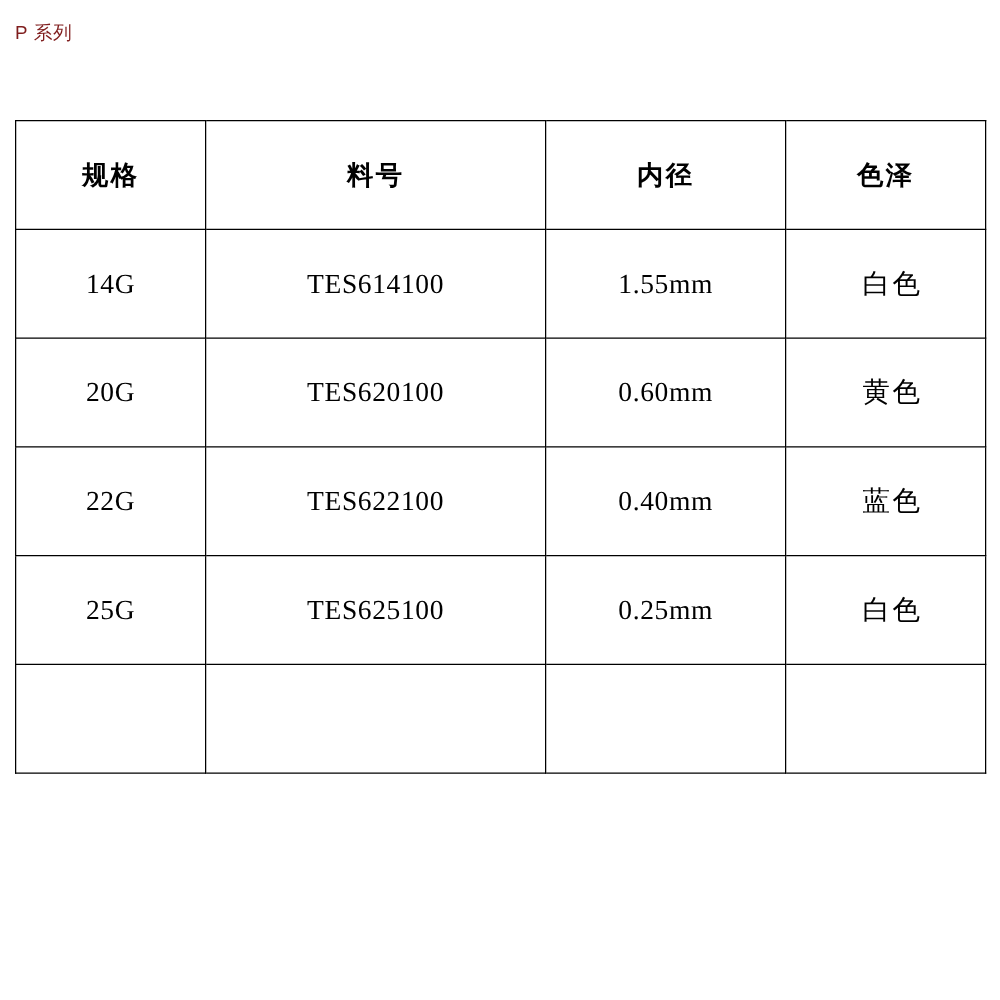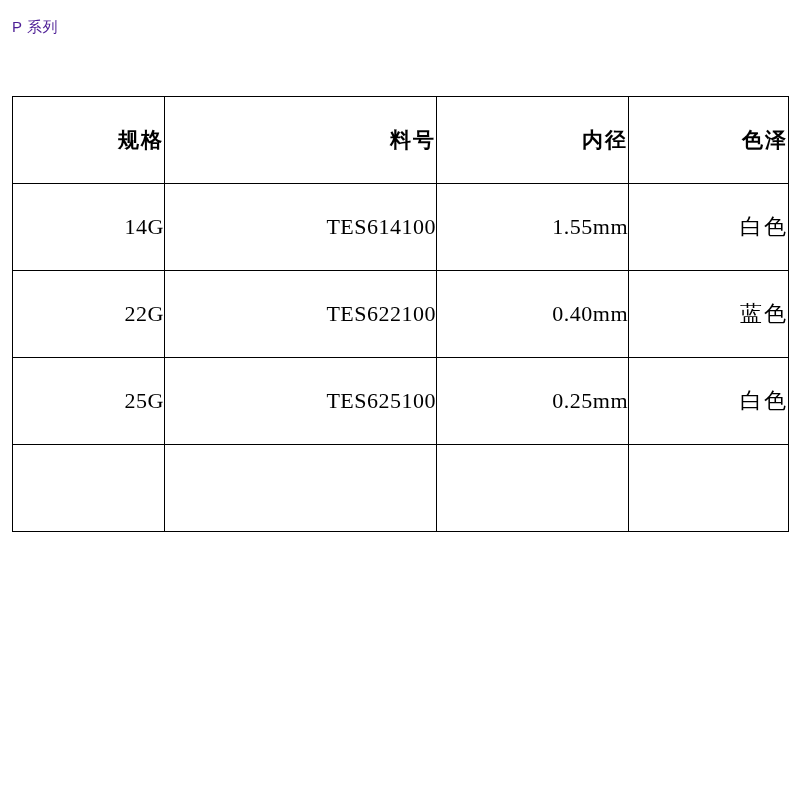--- a/index.html
+++ b/index.html
@@ -21,21 +21,21 @@
     box-sizing: border-box;
   }
   .doc-heading {
     position: absolute;
     left: 12px;
     top: 18px;
     font-family: "Liberation Sans", sans-serif;
     font-size: 15px;
     line-height: 18px;
     letter-spacing: 0.5px;
-    color: #4c1d95;
+    color: #7f1d1d;
     white-space: nowrap;
   }
   .table-wrap {
     position: absolute;
     left: 12px;
     top: 96px;
     width: 776px;
   }
   table.spec-table {
     border-collapse: collapse;
@@ -43,21 +43,21 @@
     width: 776px;
   }
   table.spec-table col.c0 { width: 152px; }
   table.spec-table col.c1 { width: 272px; }
   table.spec-table col.c2 { width: 192px; }
   table.spec-table col.c3 { width: 160px; }
 
   table.spec-table th,
   table.spec-table td {
     border: 1px solid #000000;
-    text-align: right;
+    text-align: center;
     vertical-align: middle;
     padding: 0;
     font-family: "Liberation Serif", serif;
     color: #000000;
   }
   table.spec-table thead th {
     height: 86px;
     font-size: 21px;
     font-weight: bold;
     letter-spacing: 2px;
@@ -106,20 +106,26 @@
         </tr>
       </thead>
       <tbody>
         <tr>
           <td class="cell-size">14G</td>
           <td class="cell-part">TES614100</td>
           <td class="cell-id">1.55mm</td>
           <td class="cell-color">白色</td>
         </tr>
         <tr>
+          <td class="cell-size">20G</td>
+          <td class="cell-part">TES620100</td>
+          <td class="cell-id">0.60mm</td>
+          <td class="cell-color">黄色</td>
+        </tr>
+        <tr>
           <td class="cell-size">22G</td>
           <td class="cell-part">TES622100</td>
           <td class="cell-id">0.40mm</td>
           <td class="cell-color">蓝色</td>
         </tr>
         <tr>
           <td class="cell-size">25G</td>
           <td class="cell-part">TES625100</td>
           <td class="cell-id">0.25mm</td>
           <td class="cell-color">白色</td>

